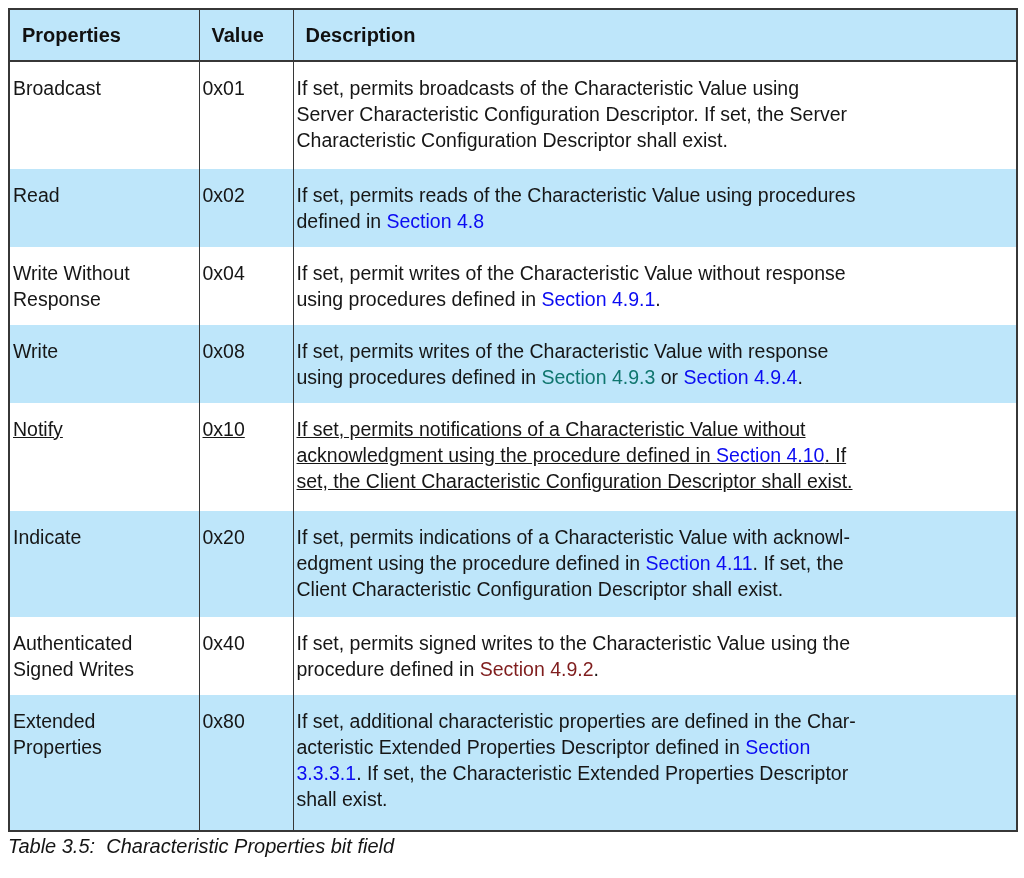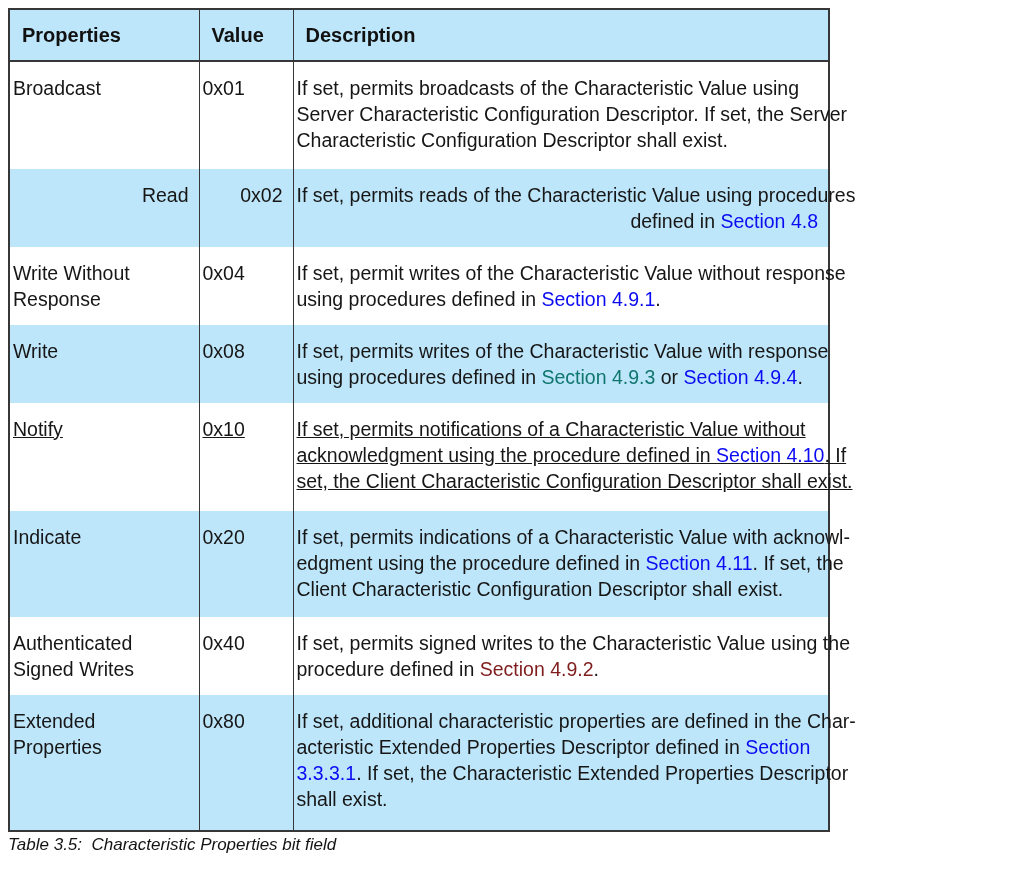--- a/index.html
+++ b/index.html
@@ -9,21 +9,21 @@
     height: 878px;
     background: #ffffff;
     font-family: "Liberation Sans", sans-serif;
     color: #161616;
     overflow: hidden;
   }
   table.props {
     position: absolute;
     left: 8px;
     top: 8px;
-    width: 822px;
+    width: 1010px;
     border-collapse: collapse;
     table-layout: fixed;
   }
   table.props, table.props tr, table.props td, table.props th { box-sizing: border-box; }
   table.props { border: 2px solid #373737; }
   th.hcell {
     border-bottom: 2px solid #373737;
     background: #bee6fa;
     font-size: 20px;
     font-weight: bold;
@@ -42,21 +42,21 @@
   td.c2, th.c2 { width: 94px; }
   td.c2, td.c3 { border-left: 1.5px solid #373737; }
   th.c2, th.c3 { border-left: 1.5px solid #373737; }
   tr.shaded td { background: #bee6fa; }
   .dline { white-space: nowrap; }
   a.seclink { text-decoration: none; cursor: pointer; }
   .caption {
     position: absolute;
     left: 8px;
     top: 835px;
-    font-size: 17px;
+    font-size: 20px;
     font-style: italic;
     color: #141414;
     white-space: pre;
   }
 </style>
 </head>
 <body>
 
 <div class="page">
   <table class="props">
@@ -72,21 +72,21 @@
           <td class="cell c1">
             <div class="dline">Broadcast</div>
           </td>
           <td class="cell c2">0x01</td>
           <td class="cell c3">
             <div class="dline"><span>If set, permits broadcasts of the Characteristic Value using</span></div>
             <div class="dline"><span>Server Characteristic Configuration Descriptor. If set, the Server</span></div>
             <div class="dline"><span>Characteristic Configuration Descriptor shall exist.</span></div>
           </td>
         </tr>
-        <tr class="shaded" style="--hl: #bee6fa; height: 78px; text-align: right;">
+        <tr class="shaded" style="--hl: #bee6fa; height: 78px;">
           <td class="cell c1">
             <div class="dline">Read</div>
           </td>
           <td class="cell c2">0x02</td>
           <td class="cell c3">
             <div class="dline"><span>If set, permits reads of the Characteristic Value using procedures</span></div>
             <div class="dline"><span>defined in </span><a class="seclink" style="color: rgb(11, 11, 242);">Section 4.8</a></div>
           </td>
         </tr>
         <tr style="height: 78px;">

